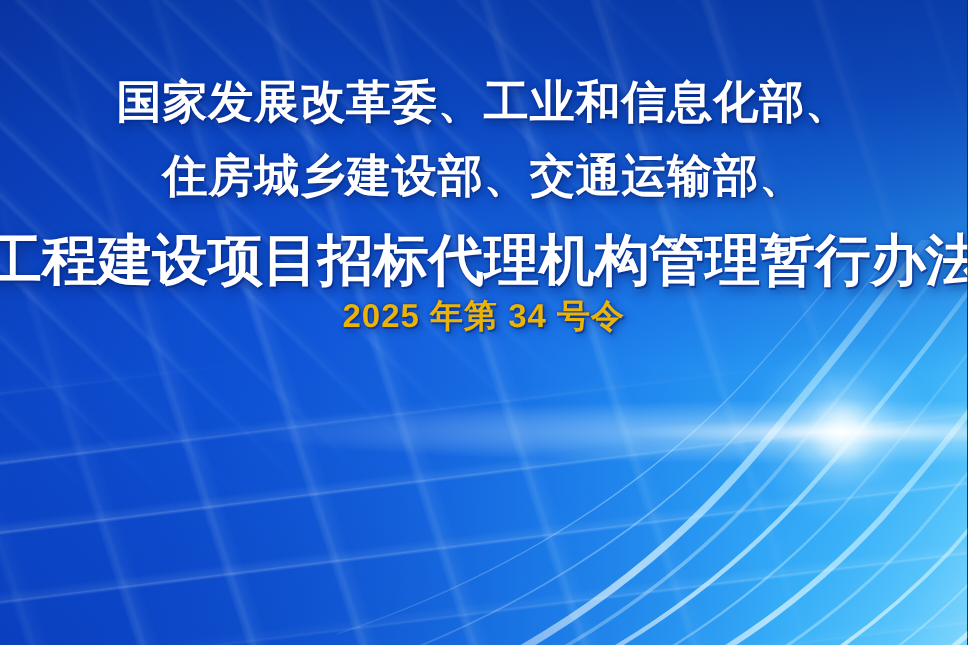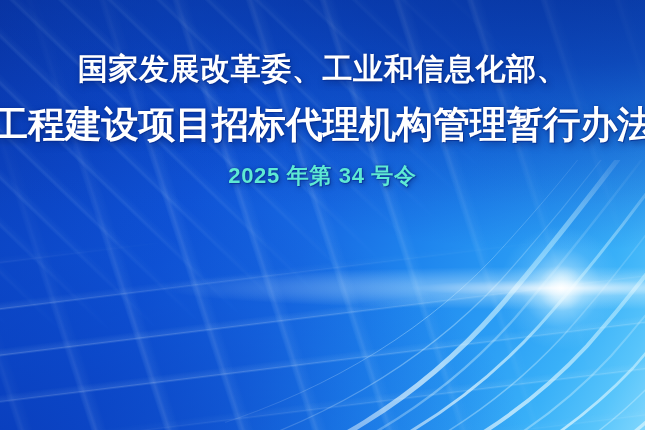--- a/index.html
+++ b/index.html
@@ -179,25 +179,24 @@
     color: #ffffff;
     white-space: nowrap;
     letter-spacing: -0.005em;
     text-shadow:
       0 0 2px rgba(7,44,140,0.85),
       1px 1px 0 rgba(7,44,140,0.60),
       2px 3px 7px rgba(5,35,115,0.62);
   }
 
   .decree {
-    margin-top: 14px;
     font-size: 22px;
     line-height: 28px;
     font-weight: 700;
-    color: #5eead4;
+    color: #eab308;
     white-space: nowrap;
     letter-spacing: 0.03em;
     text-shadow:
       0 0 2px rgba(7,44,140,0.8),
       1px 1px 0 rgba(7,44,140,0.5),
       2px 2px 5px rgba(5,35,115,0.55);
   }
 </style>
 </head>
 <body>
@@ -242,17 +241,18 @@
       </g>
     </svg>
   </div>
 
   <div class="bg-layer bg-burst"></div>
   <div class="bg-layer bg-burst-flare"></div>
   <div class="bg-layer bg-vignette"></div>
 
   <div class="content">
     <div class="hline line1">国家发展改革委、工业和信息化部、</div>
+    <div class="hline line2">住房城乡建设部、交通运输部、</div>
     <div class="title">《工程建设项目招标代理机构管理暂行办法》</div>
     <div class="decree">2025 年第 34 号令</div>
   </div>
 
 </div>
 
 </body></html>

